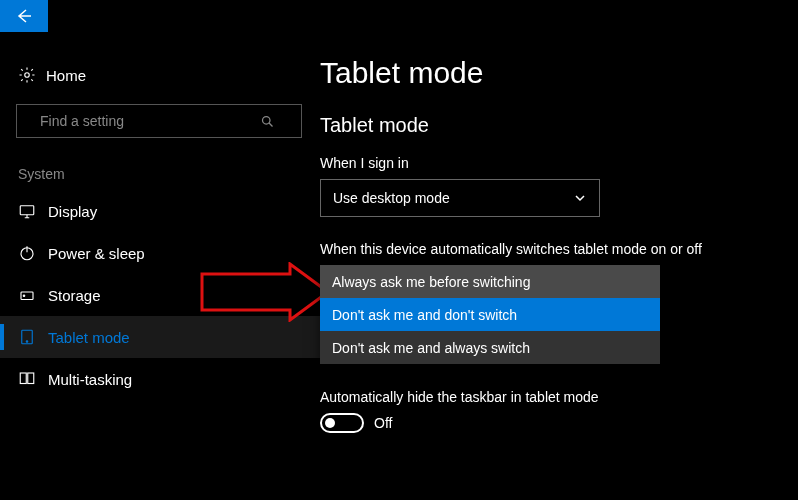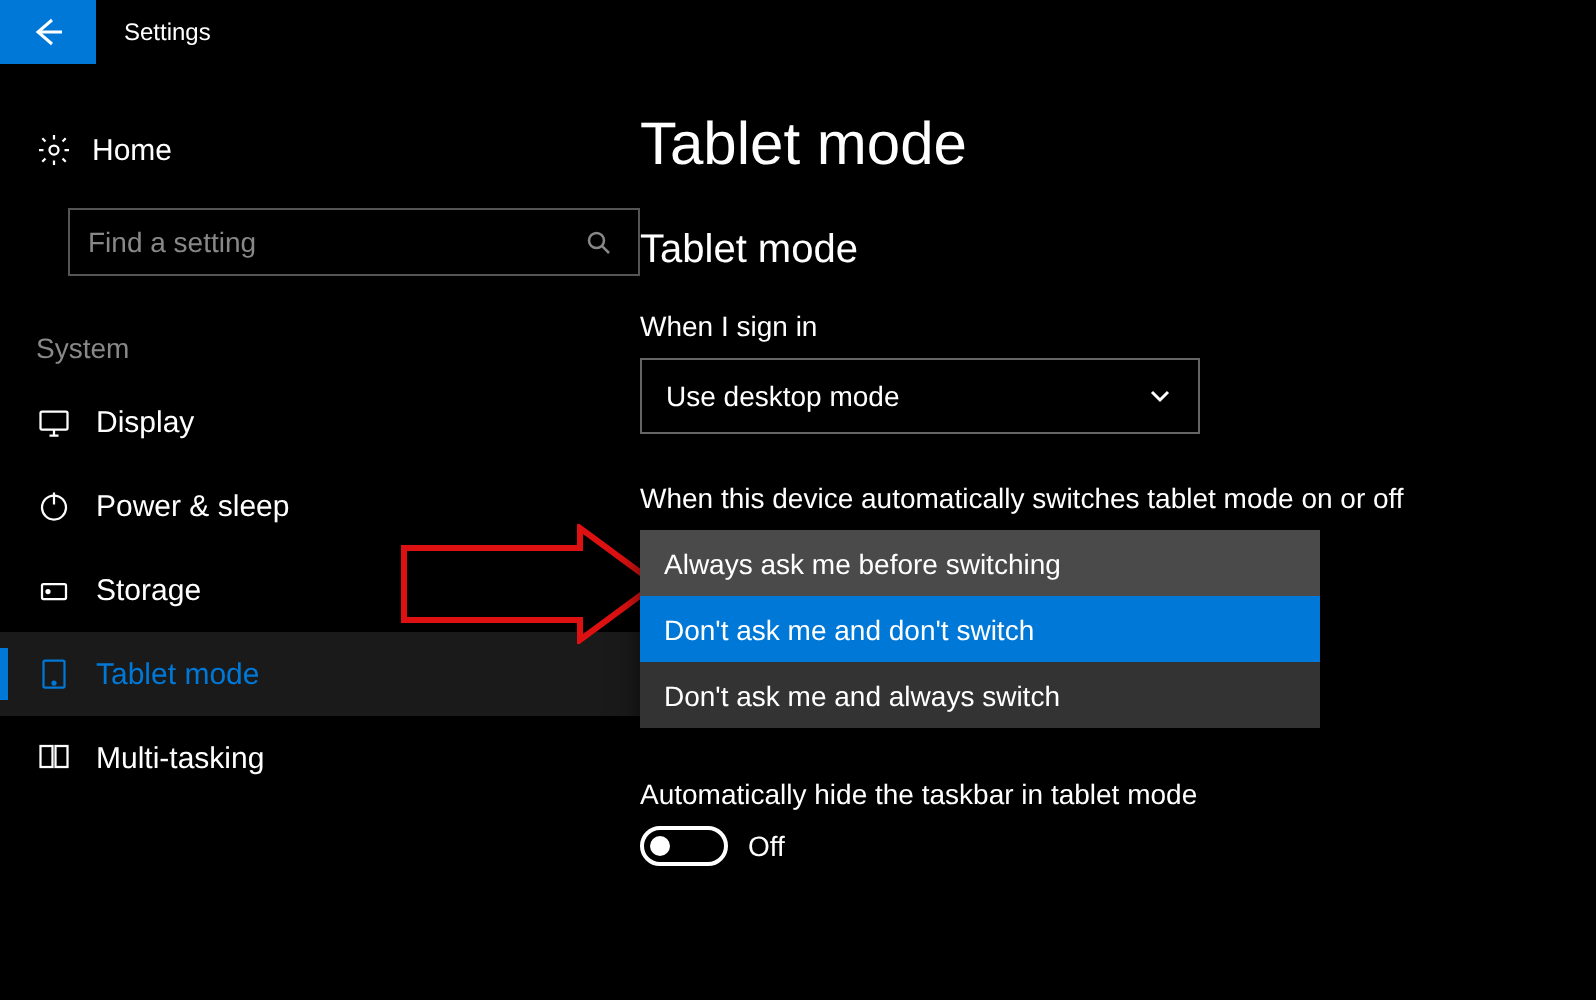--- a/index.html
+++ b/index.html
@@ -10,21 +10,21 @@
   .titlebar-label { display: flex; align-items: center; padding-left: 14px; font-size: 12px; font-weight: 400; }
   
   .body-wrap { display: flex; height: calc(500px - 32px); }
   
   .sidebar { width: 320px; padding: 0 0 0 0; }
   .home-row { display: flex; align-items: center; padding: 10px 18px 10px 18px; margin-top: 24px; cursor: pointer; }
   .home-row .icon-slot { width: 28px; display: flex; align-items: center; }
   .home-row .label { font-size: 15px; }
   
   .search-wrap { margin: 10px 16px 0 16px; }
-  .search-box { width: 286px; height: 34px; border: 1px solid #555; background: transparent; display: flex; align-items: center; padding: 0 9px; margin-left: 18px; }
+  .search-box { width: 286px; height: 34px; border: 1px solid #555; background: transparent; display: flex; align-items: center; padding: 0 23px; }
   .search-box input { flex: 1; background: transparent; border: none; outline: none; color: #fff; font-size: 14px; }
   .search-box input::placeholder { color: #888; }
   .search-icon-slot { width: 22px; display: flex; justify-content: center; }
   
   .section-label { color: #888; font-size: 14px; padding: 28px 18px 8px 18px; }
   
   .nav-item { display: flex; align-items: center; padding: 12px 18px; cursor: pointer; position: relative; }
   .nav-item .icon-slot { width: 30px; display: flex; align-items: center; }
   .nav-item .label { font-size: 15px; }
   .nav-item.active { background: #1a1a1a; }
@@ -61,21 +61,20 @@
 </style>
 </head>
 <body>
 
 <div class="titlebar">
   <div class="back-btn">
     <svg width="18" height="18" viewBox="0 0 18 18" fill="none" stroke="#fff" stroke-width="1.5">
         <path d="M11 3 L4 9 L11 15 M4 9 H16"></path>
       </svg>
   </div>
-  <div class="titlebar-label">Settings</div>
 </div>
 
 <div class="body-wrap">
   <div class="sidebar">
 
     <div class="home-row">
       <span class="icon-slot">
         <svg width="18" height="18" viewBox="0 0 24 24" fill="none" stroke="#fff" stroke-width="1.5">
             <circle cx="12" cy="12" r="3"></circle>
             <path d="M12 2v3M12 19v3M4.2 4.2l2.1 2.1M17.7 17.7l2.1 2.1M2 12h3M19 12h3M4.2 19.8l2.1-2.1M17.7 6.3l2.1-2.1"></path>

